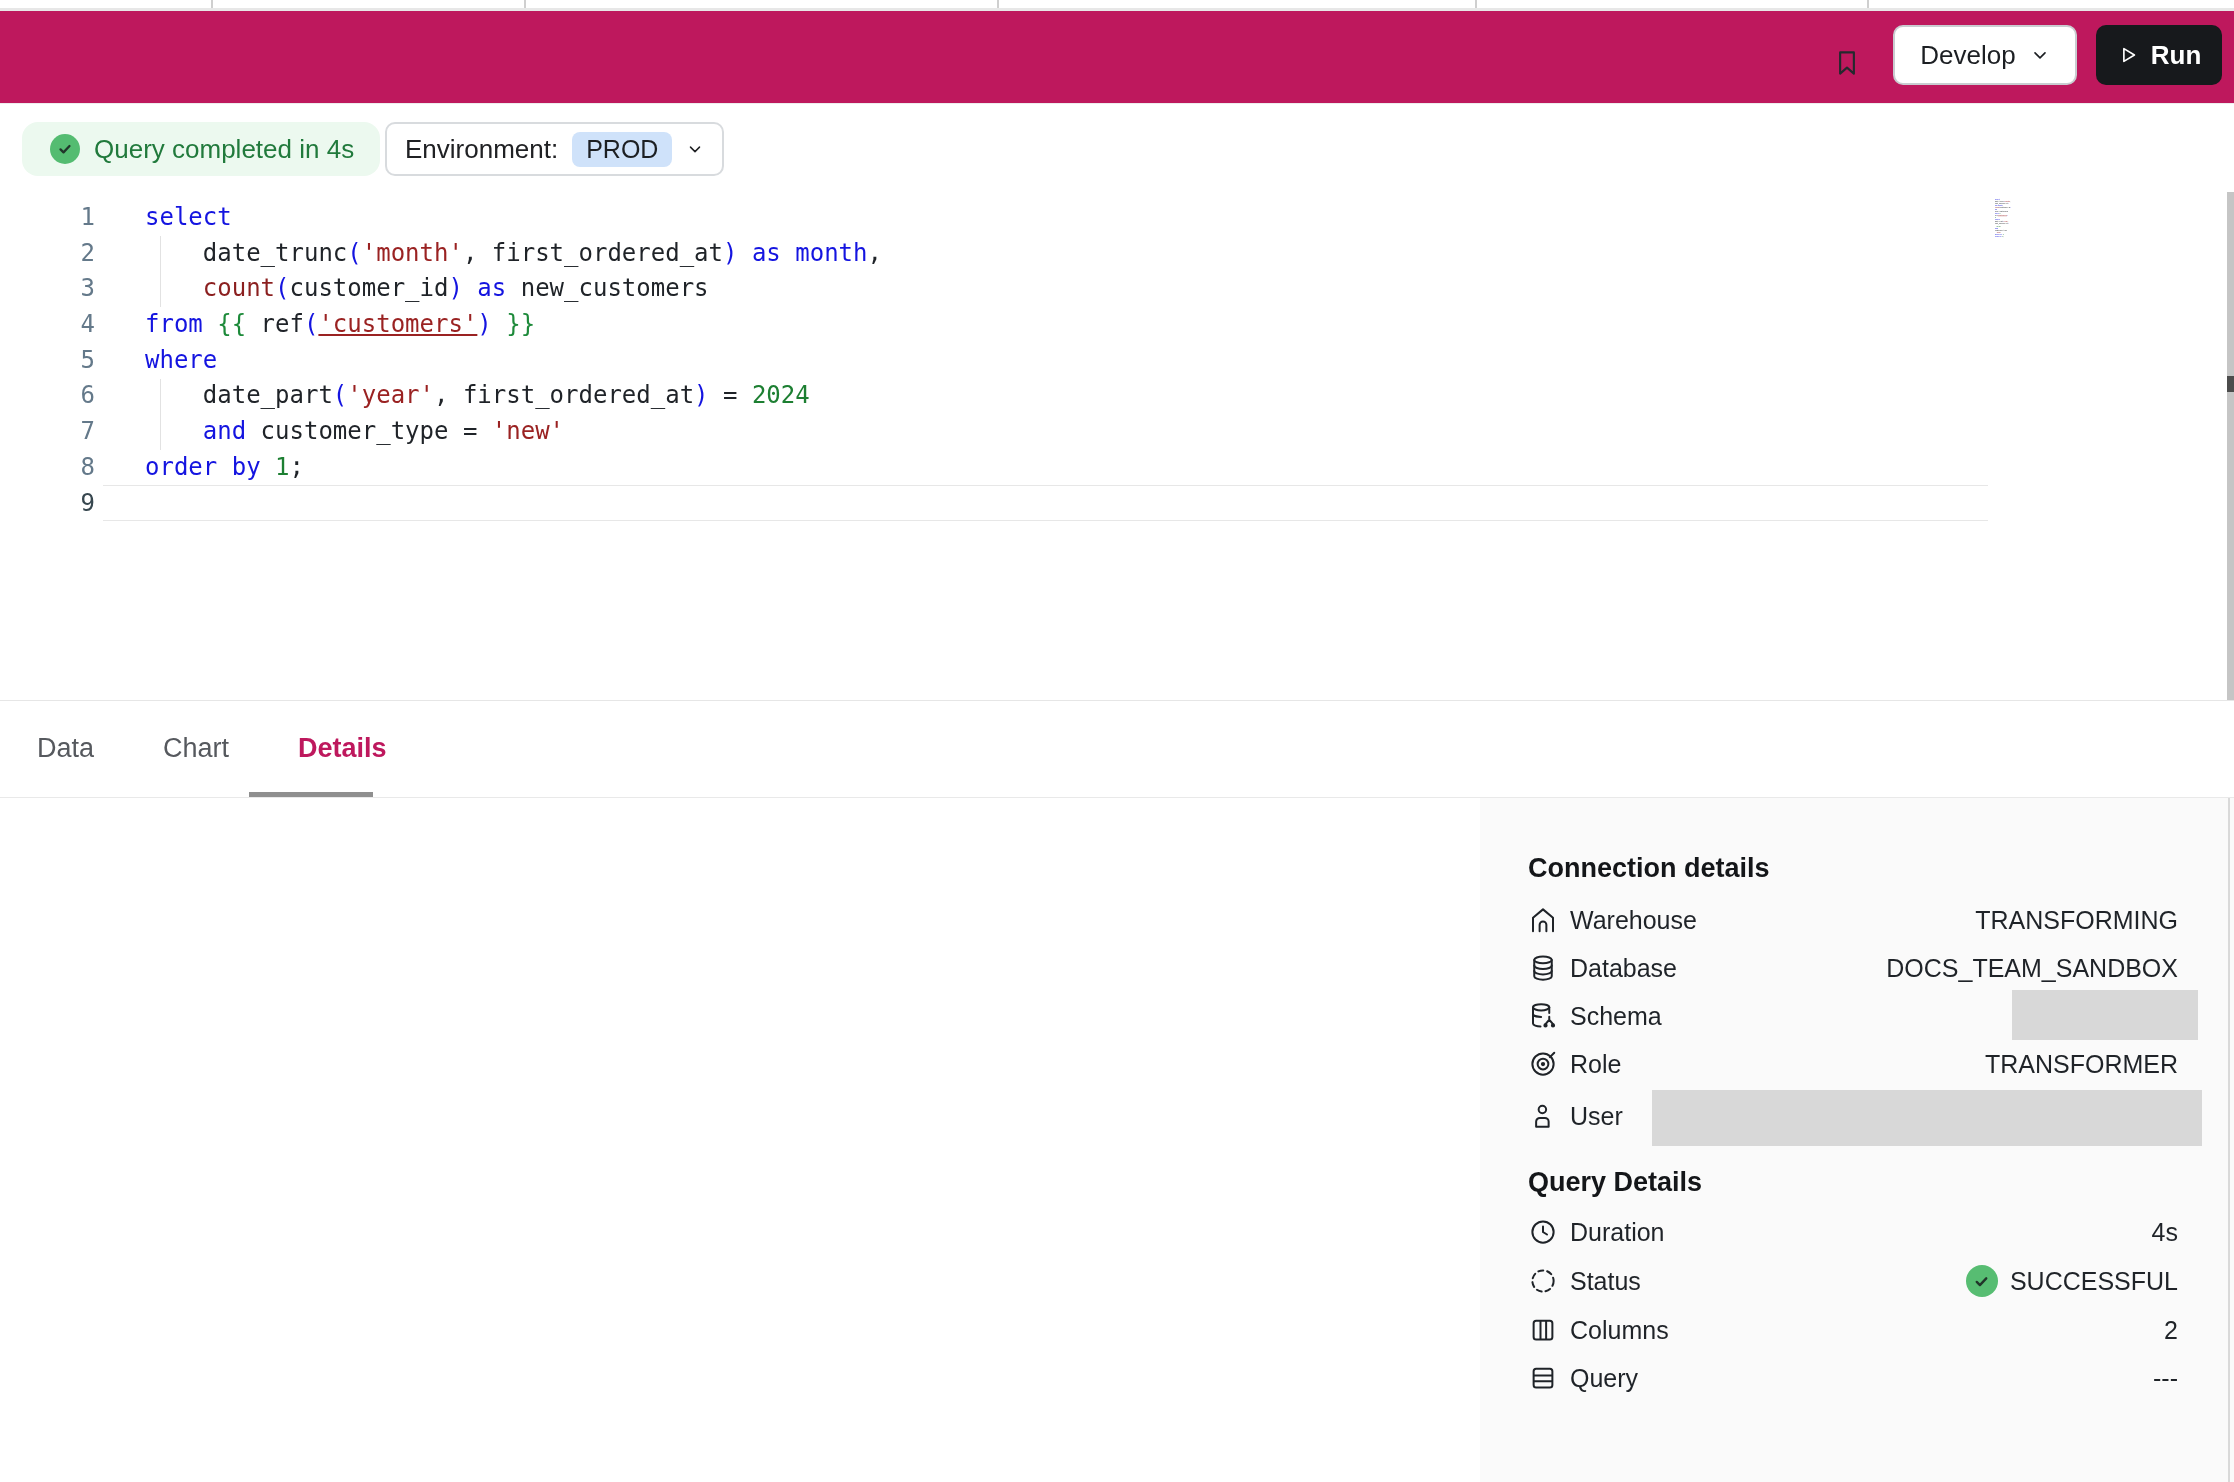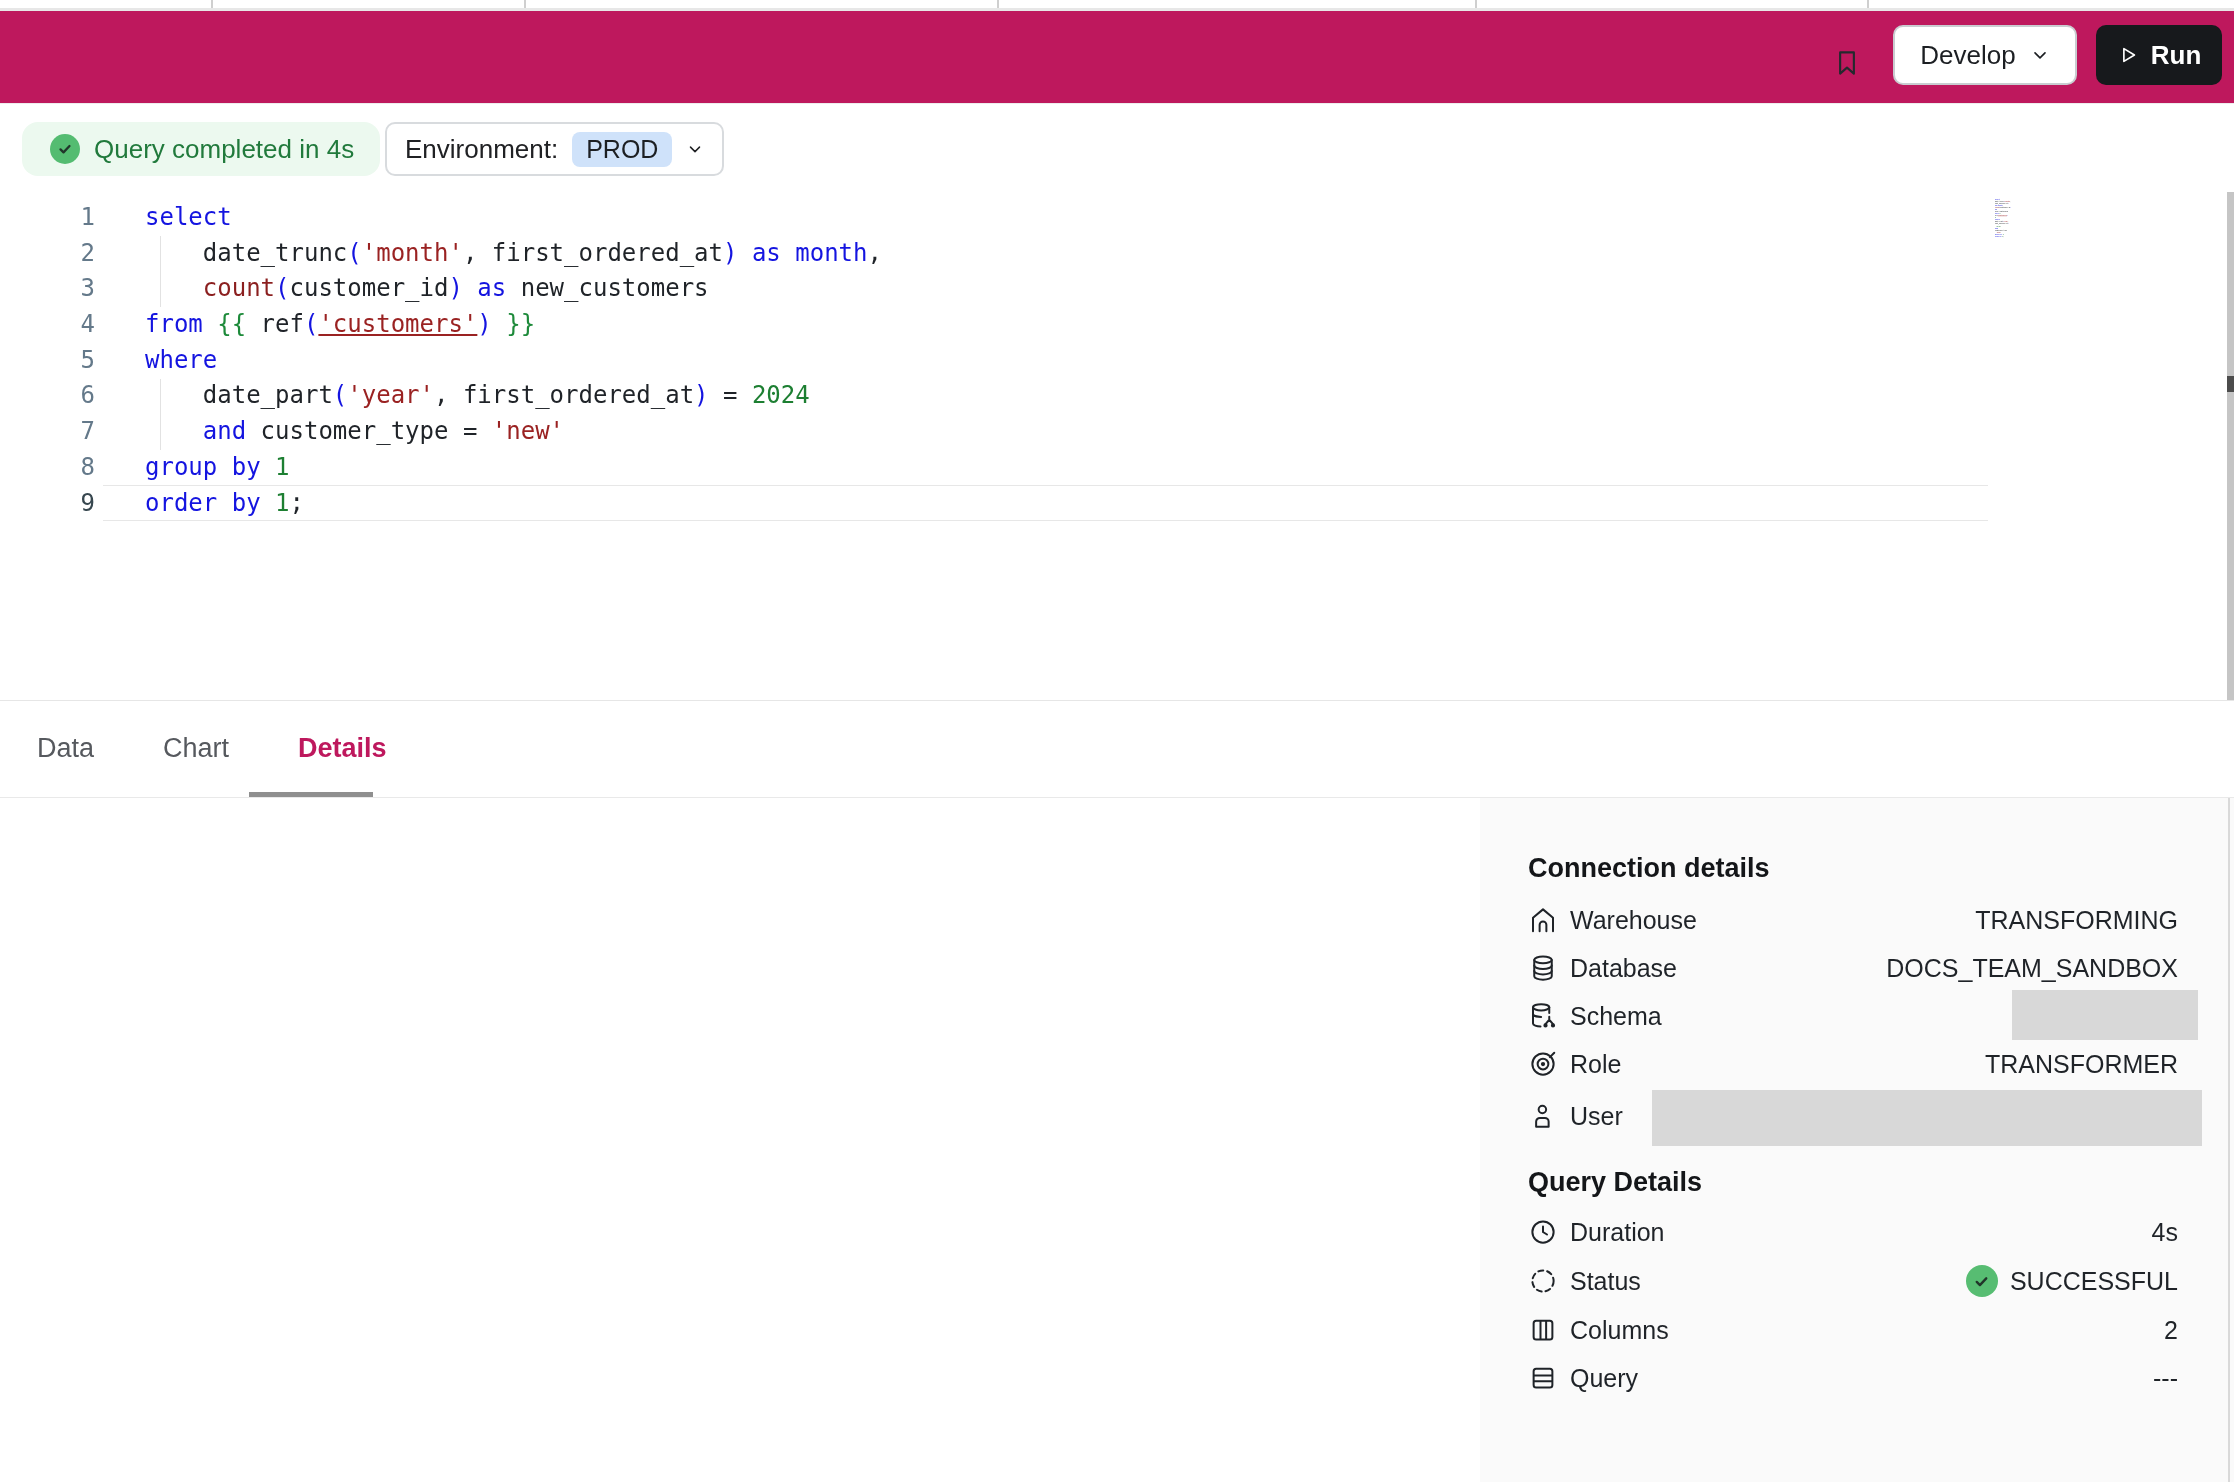--- a/index.html
+++ b/index.html
@@ -148,21 +148,20 @@
         <div class="gl active">9</div>
       </div>
     <div class="code" id="editor-code">
         <div class="cl"><span class="tok-kw">select</span></div>
         <div class="cl"><span class="tok-id">    date_trunc</span><span class="tok-paren">(</span><span class="tok-str">'month'</span><span class="tok-id">, first_ordered_at</span><span class="tok-paren">)</span><span class="tok-id"> </span><span class="tok-kw">as</span><span class="tok-id"> </span><span class="tok-kw">month</span><span class="tok-id">,</span></div>
         <div class="cl"><span class="tok-id">    </span><span class="tok-builtin">count</span><span class="tok-paren">(</span><span class="tok-id">customer_id</span><span class="tok-paren">)</span><span class="tok-id"> </span><span class="tok-kw">as</span><span class="tok-id"> new_customers</span></div>
         <div class="cl"><span class="tok-kw">from</span><span class="tok-id"> </span><span class="tok-jinja">{{</span><span class="tok-id"> ref</span><span class="tok-paren">(</span><span class="tok-link">'customers'</span><span class="tok-paren">)</span><span class="tok-id"> </span><span class="tok-jinja">}}</span></div>
         <div class="cl"><span class="tok-kw">where</span></div>
         <div class="cl"><span class="tok-id">    date_part</span><span class="tok-paren">(</span><span class="tok-str">'year'</span><span class="tok-id">, first_ordered_at</span><span class="tok-paren">)</span><span class="tok-id"> = </span><span class="tok-num">2024</span></div>
         <div class="cl"><span class="tok-id">    </span><span class="tok-kw">and</span><span class="tok-id"> customer_type = </span><span class="tok-str">'new'</span></div>
-        <div class="cl"><span class="tok-kw">group by</span><span class="tok-id"> </span><span class="tok-num">1</span></div>
         <div class="cl"><span class="tok-kw">order by</span><span class="tok-id"> </span><span class="tok-num">1</span><span class="tok-id">;</span></div>
       </div>
     <div class="minimap themeA">
         <div class="mini-scale" id="minimap-inner">
           <div class="cl"><span class="tok-kw">select</span></div>
           <div class="cl"><span class="tok-id">    date_trunc</span><span class="tok-paren">(</span><span class="tok-str">'month'</span><span class="tok-id">, first_ordered_at</span><span class="tok-paren">)</span><span class="tok-id"> </span><span class="tok-kw">as</span><span class="tok-id"> </span><span class="tok-kw">month</span><span class="tok-id">,</span></div>
           <div class="cl"><span class="tok-id">    </span><span class="tok-builtin">count</span><span class="tok-paren">(</span><span class="tok-id">customer_id</span><span class="tok-paren">)</span><span class="tok-id"> </span><span class="tok-kw">as</span><span class="tok-id"> new_customers</span></div>
           <div class="cl"><span class="tok-kw">from</span><span class="tok-id"> </span><span class="tok-jinja">{{</span><span class="tok-id"> ref</span><span class="tok-paren">(</span><span class="tok-link">'customers'</span><span class="tok-paren">)</span><span class="tok-id"> </span><span class="tok-jinja">}}</span></div>
           <div class="cl"><span class="tok-kw">where</span></div>
           <div class="cl"><span class="tok-id">    date_part</span><span class="tok-paren">(</span><span class="tok-str">'year'</span><span class="tok-id">, first_ordered_at</span><span class="tok-paren">)</span><span class="tok-id"> = </span><span class="tok-num">2024</span></div>

